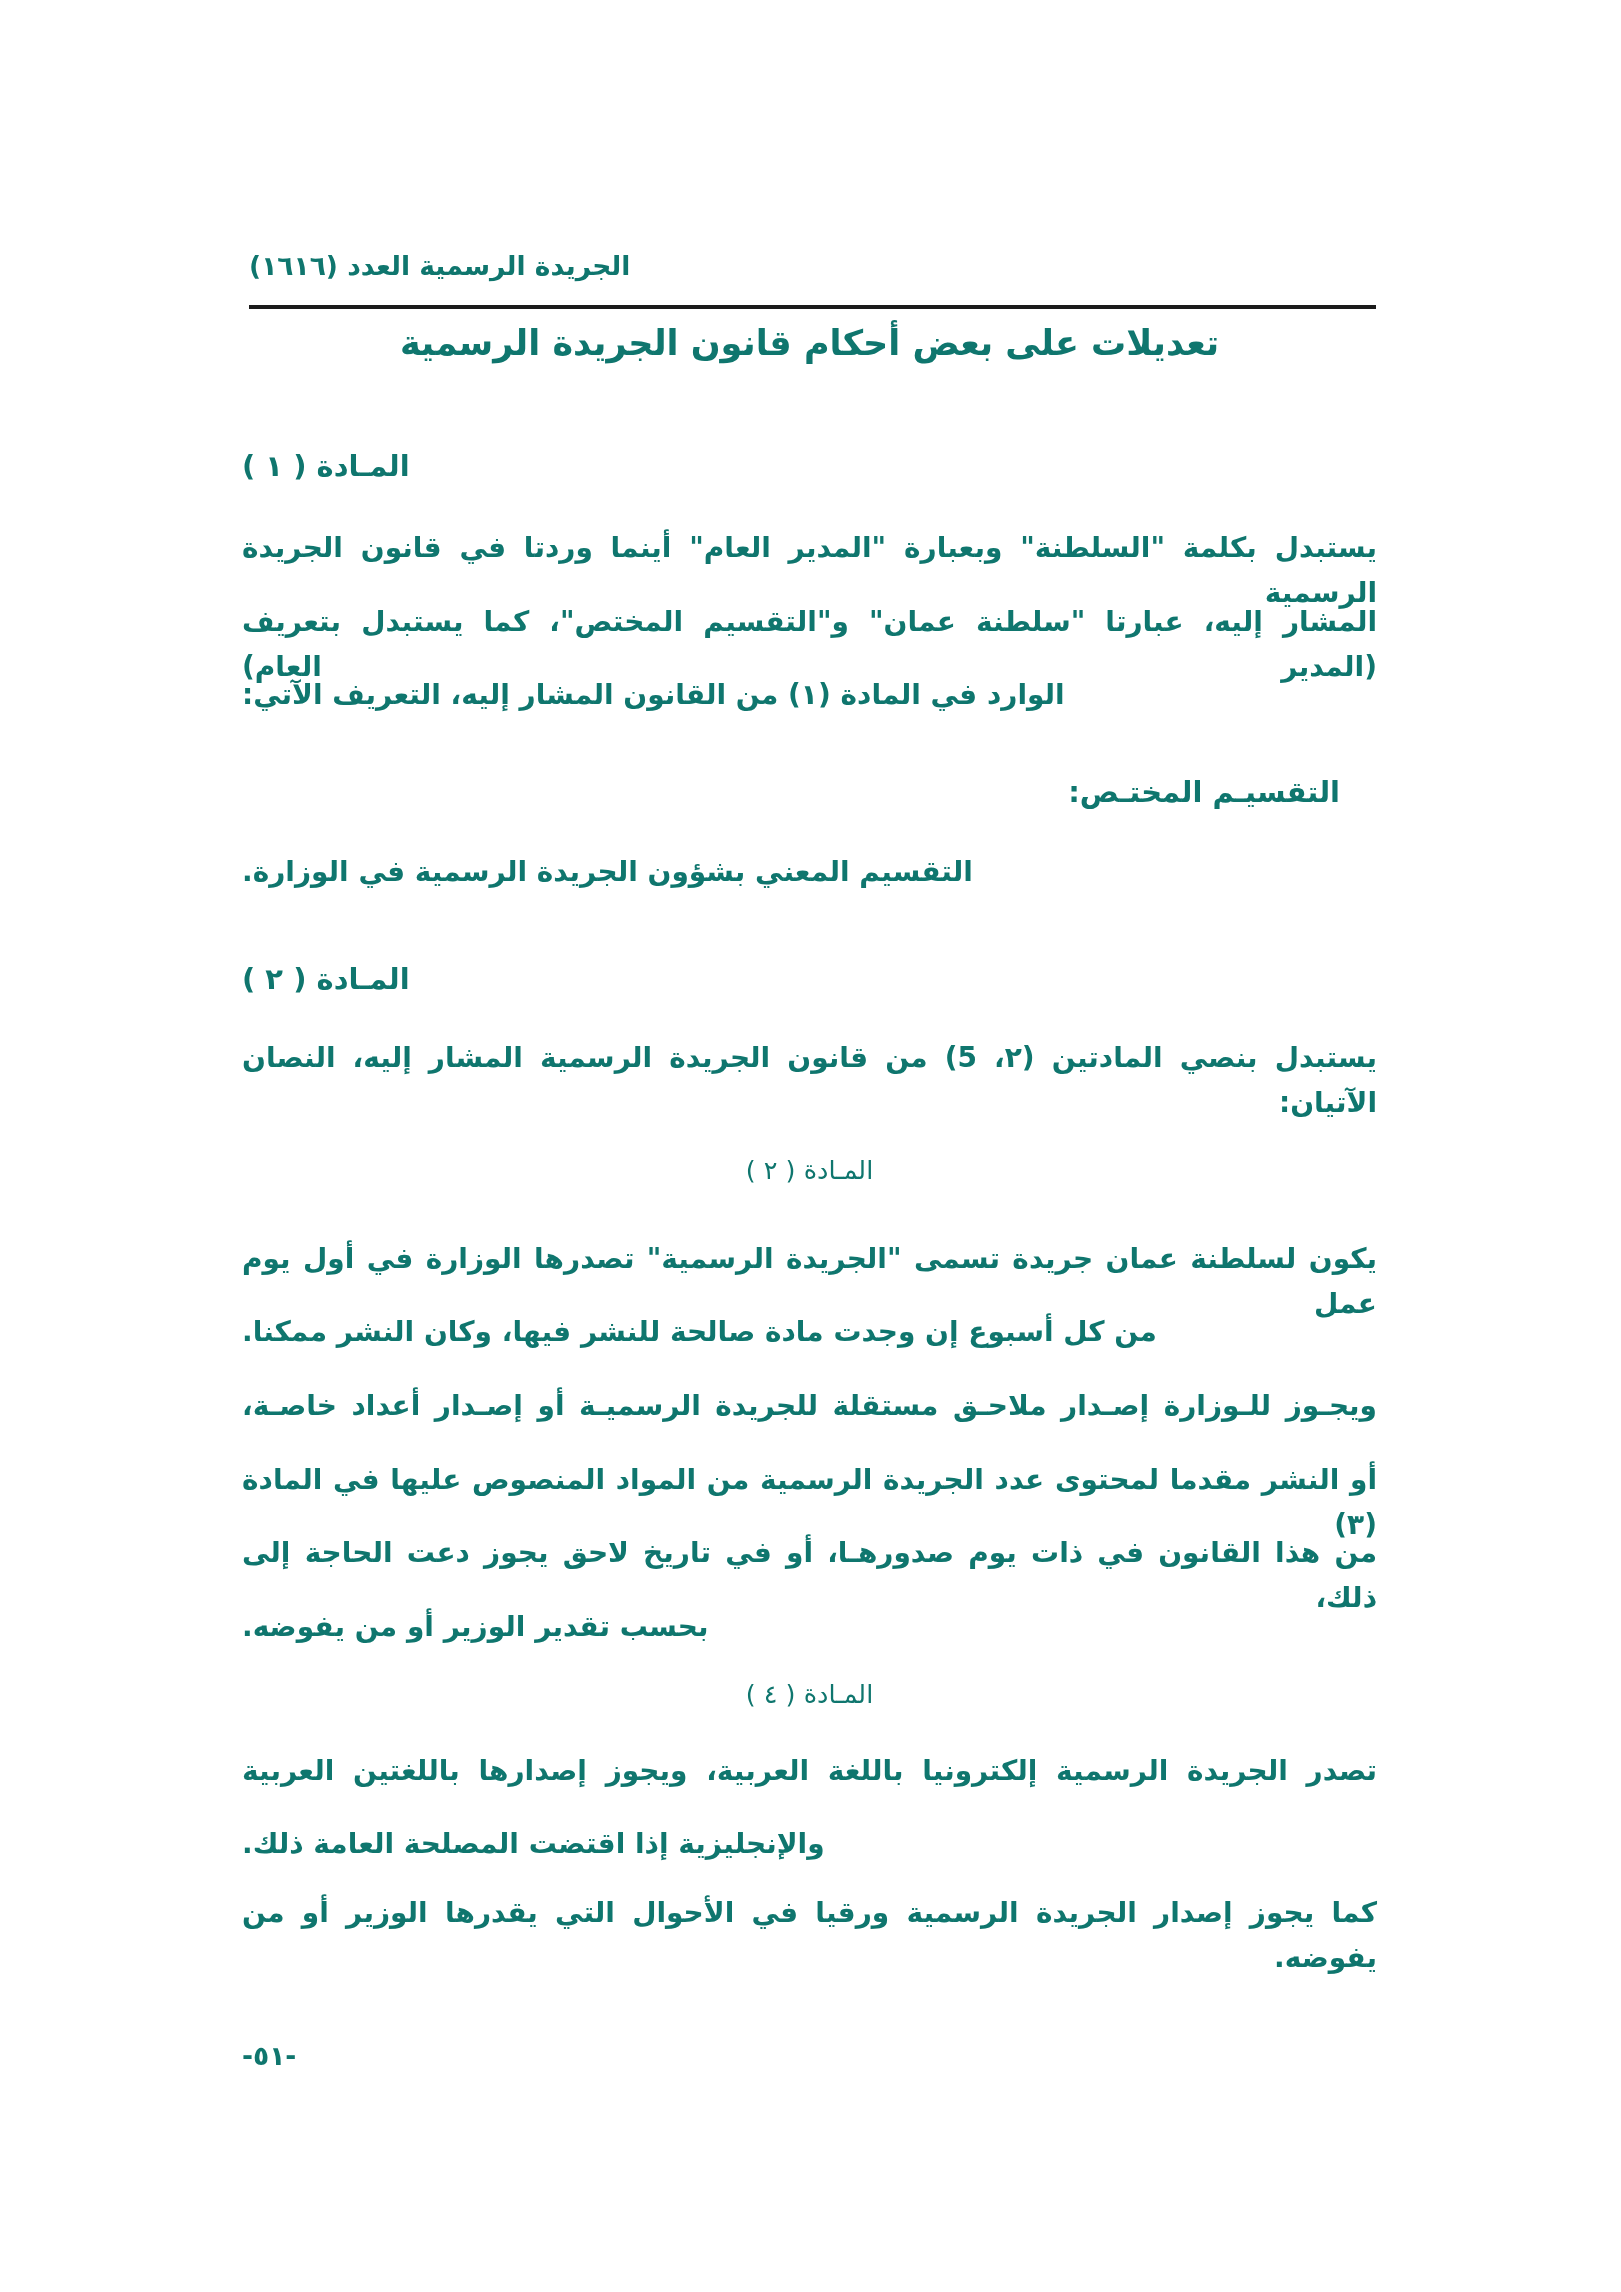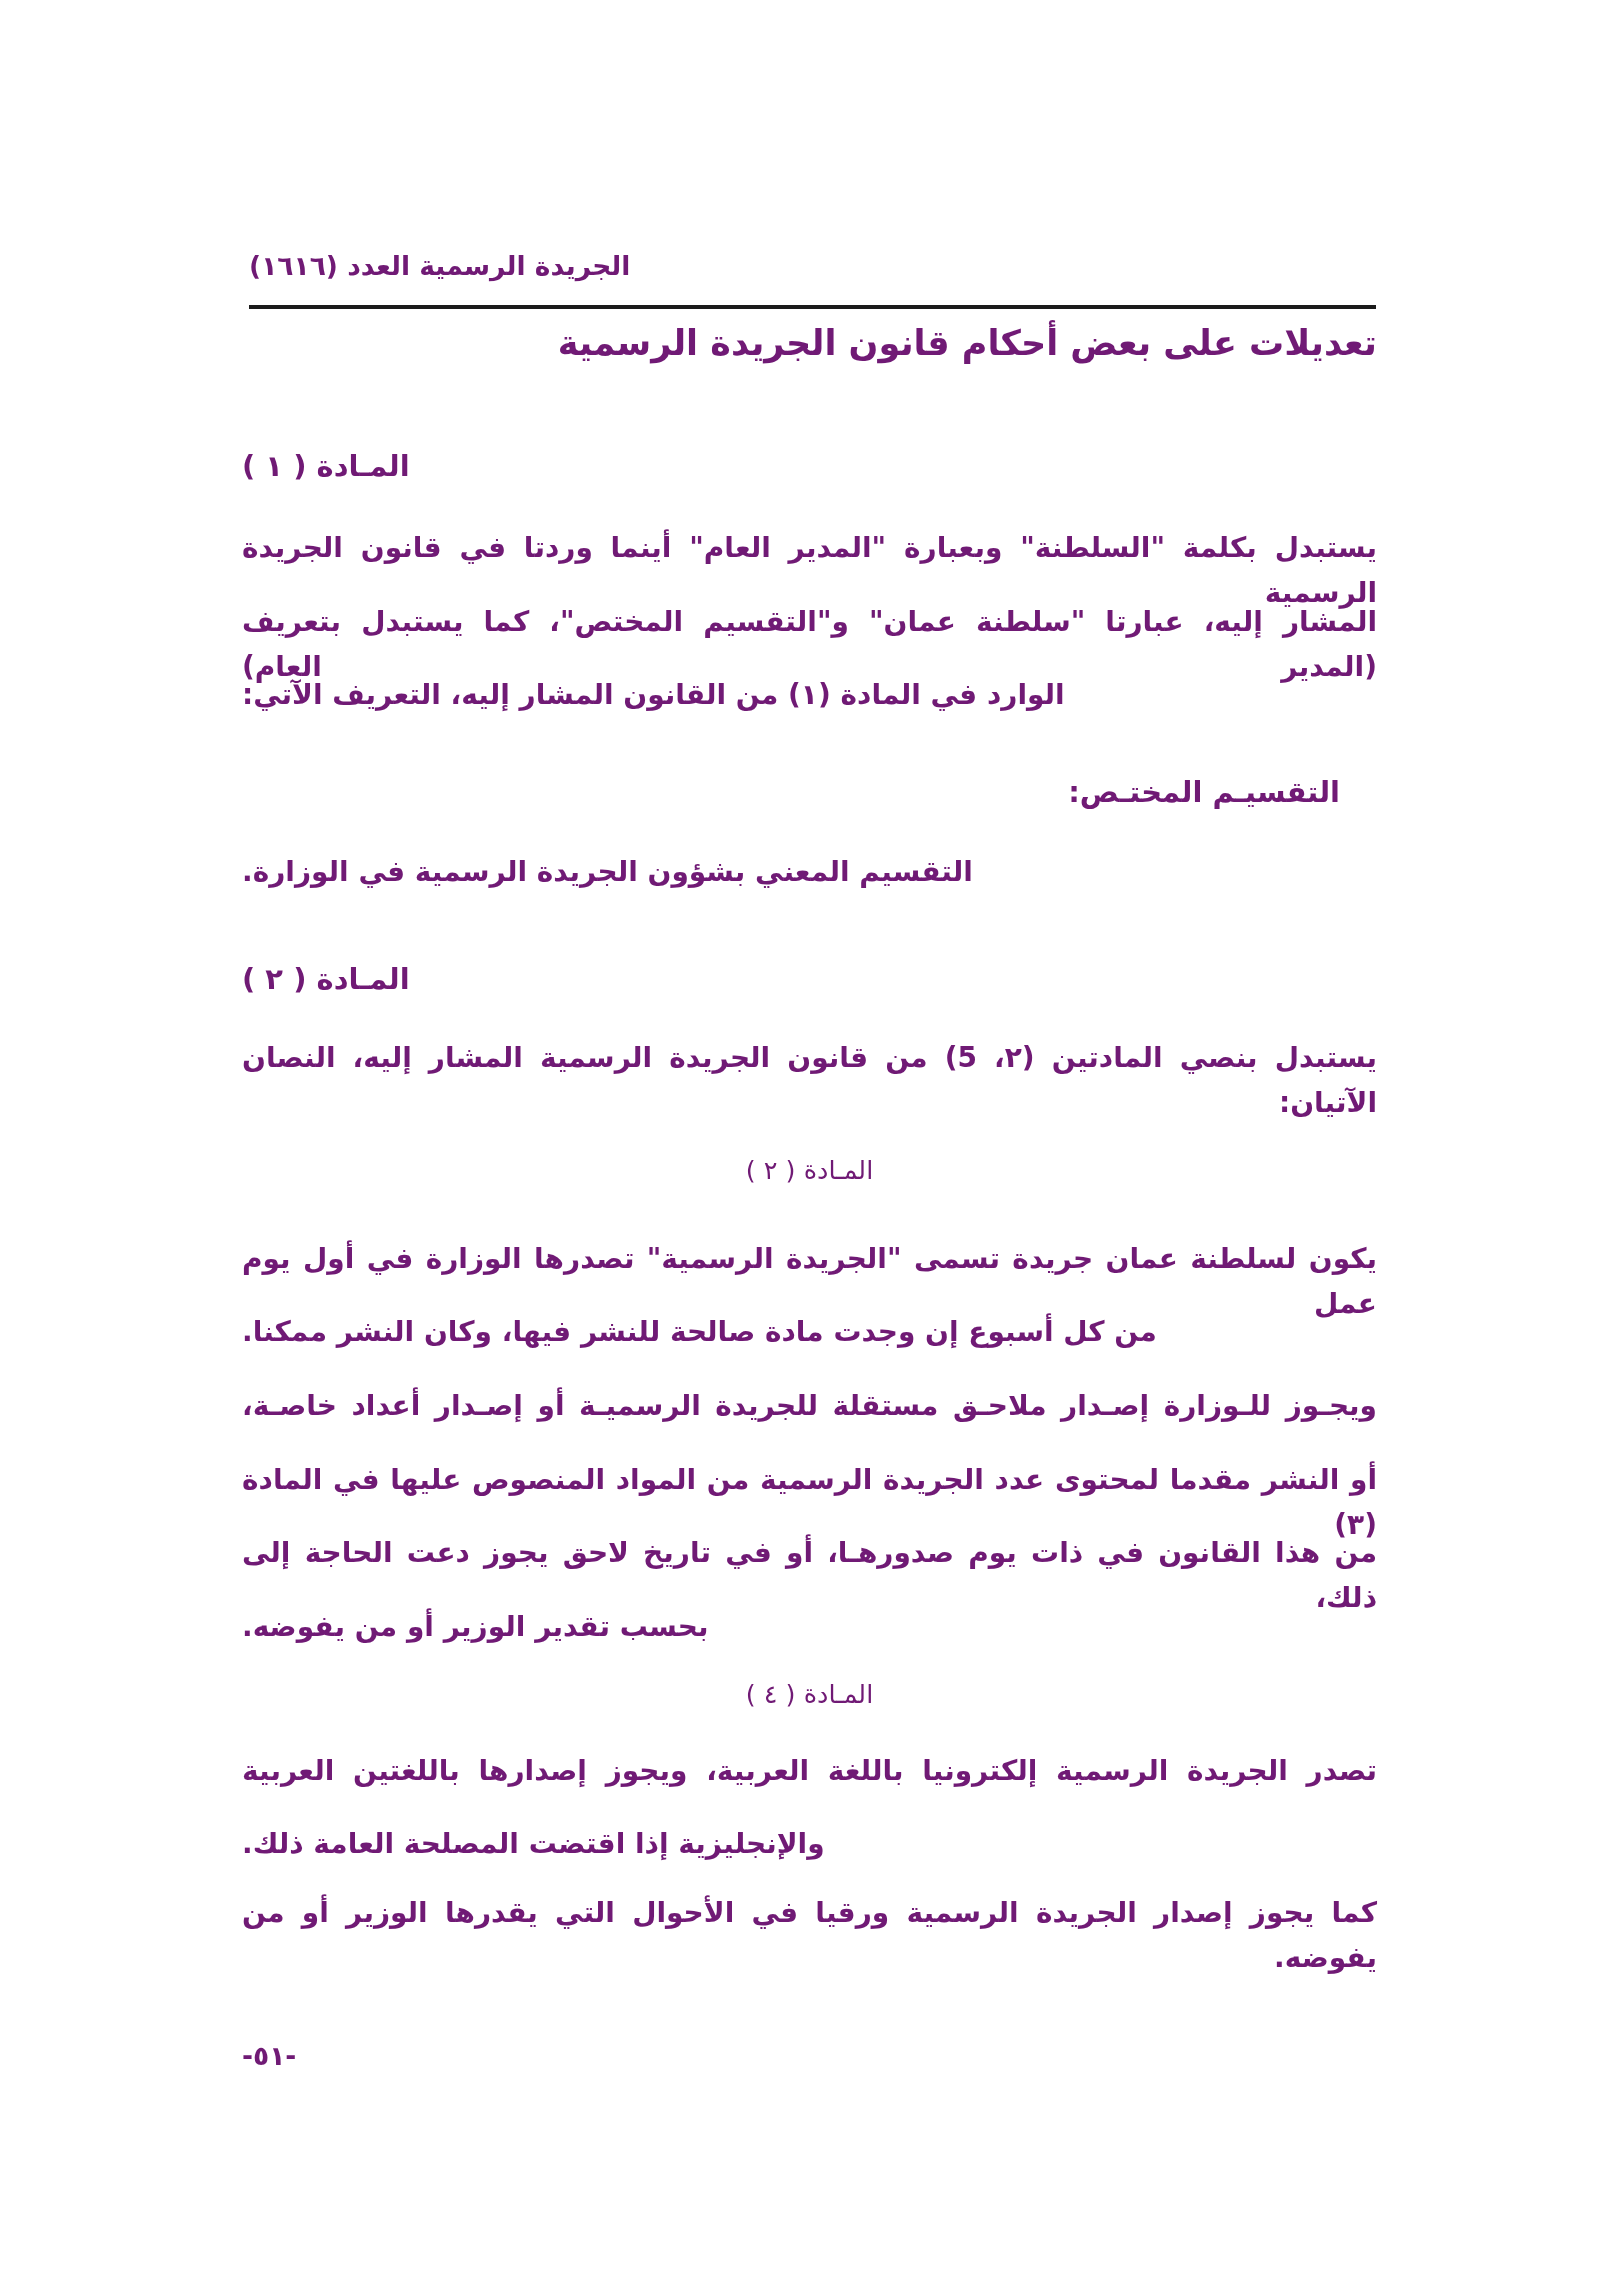--- a/index.html
+++ b/index.html
@@ -2,21 +2,21 @@
 <html lang="ar" dir="rtl"><head>
 <meta charset="utf-8">
 <style>
   html, body { margin: 0; padding: 0; background: #e8e8e8; }
   .page {
     position: relative;
     width: 1621px;
     height: 2293px;
     margin: 0 auto;
     background: #ffffff;
-    color: #701a75;
+    color: #0f766e;
     font-family: "DejaVu Sans", sans-serif;
     direction: rtl;
     overflow: hidden;
   }
   .abs { position: absolute; }
   .col { left: 242px; width: 1135px; }
 
   .issue-label {
     left: 249px; top: 250px;
     font-size: 26.5px; font-weight: 700;
@@ -24,20 +24,21 @@
     white-space: nowrap;
   }
   .header-rule {
     left: 249px; top: 305px;
     width: 1127px; height: 3.9px;
     background: #1b1b1b;
   }
   .doc-title {
     top: 323px;
     font-size: 35px; font-weight: 700;
+    text-align: center;
   }
   .art-heading {
     font-size: 29px; font-weight: 700;
     text-align: left;
   }
   .sub-heading {
     font-size: 25.5px; font-weight: 400;
     text-align: center;
   }
   .bodyline {

